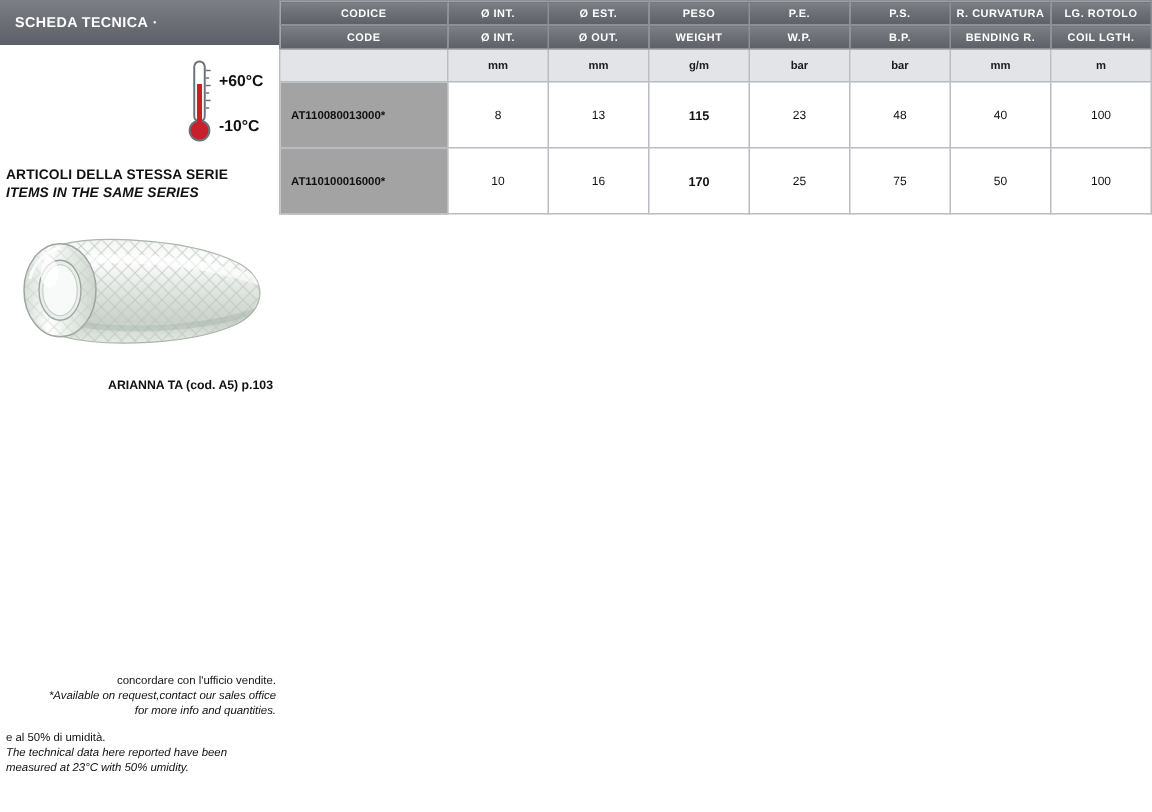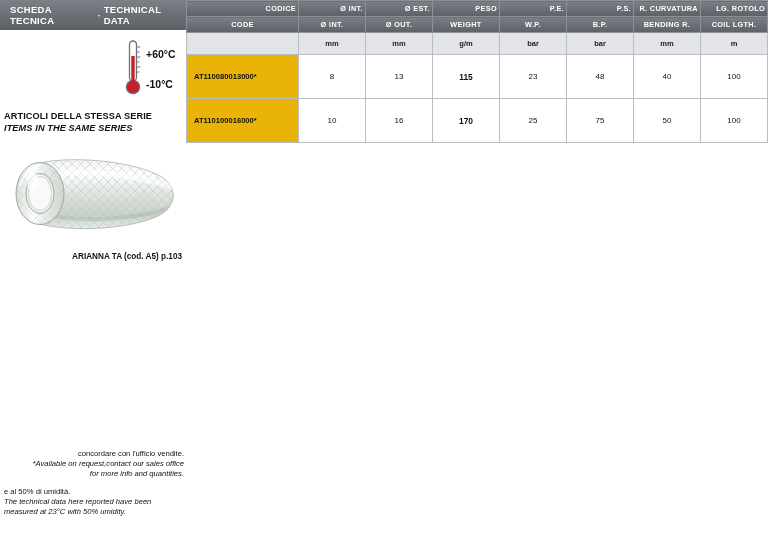--- a/index.html
+++ b/index.html
@@ -171,21 +171,20 @@
   
   tr.hdr1 th {
     background: linear-gradient(to bottom, #7e8088 0%, #6e7078 45%, #5e6068 100%);
     color: #ffffff;
     font-size: 7.3px;
     font-weight: bold;
     letter-spacing: 0.35px;
     height: 15px;
     padding: 0 2px;
     border-color: #8e9097;
-    text-align: right;
   }
   tr.hdr2 th {
     background: linear-gradient(to bottom, #7e8088 0%, #6e7078 45%, #5e6068 100%);
     color: #ffffff;
     font-size: 7.3px;
     font-weight: bold;
     letter-spacing: 0.35px;
     height: 15px;
     padding: 0 2px;
     border-color: #8e9097;
@@ -201,21 +200,21 @@
   tr.units td.first {
     background: #e3e4e8;
   }
   tr.data td {
     height: 41px;
     font-size: 8px;
     color: #111;
     background: #ffffff;
   }
   tr.data td.code {
-    background: #eab308;
+    background: #a3a3a3;
     font-size: 7.6px;
     font-weight: bold;
     text-align: left;
     padding-left: 7px;
     color: #111;
   }
   tr.data td.weight {
     font-weight: bold;
     font-size: 8.4px;
   }
@@ -226,21 +225,20 @@
   col.c-m { width: 67px; }
 </style>
 </head>
 <body>
 
 <div class="left-col">
 
   <div class="tech-header">
     <span class="t1">SCHEDA TECNICA</span>
     <span class="sep">·</span>
-    <span class="t2">TECHNICAL DATA</span>
   </div>
 
   <div class="thermo-block">
     <svg class="thermo-svg" width="22" height="60" viewBox="0 0 22 60">
       <rect x="7.5" y="3" width="7" height="40" rx="3.5" ry="3.5" fill="#ffffff" stroke="#6e7078" stroke-width="1.3"></rect>
       <circle cx="11" cy="49" r="6.6" fill="#c8202a" stroke="#6e7078" stroke-width="1.3"></circle>
       <rect x="9.3" y="18" width="3.4" height="30" fill="#c8202a"></rect>
       <line x1="15.2" y1="9" x2="18.4" y2="9" stroke="#6e7078" stroke-width="1"></line>
       <line x1="15.2" y1="14" x2="17.4" y2="14" stroke="#6e7078" stroke-width="1"></line>
       <line x1="15.2" y1="19" x2="18.4" y2="19" stroke="#6e7078" stroke-width="1"></line>

